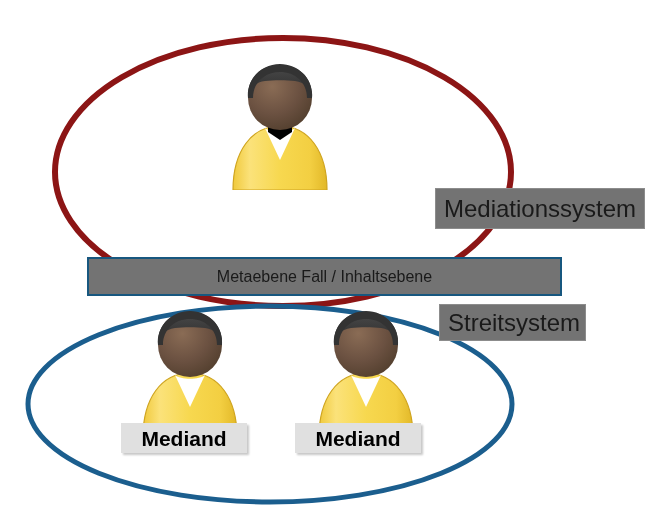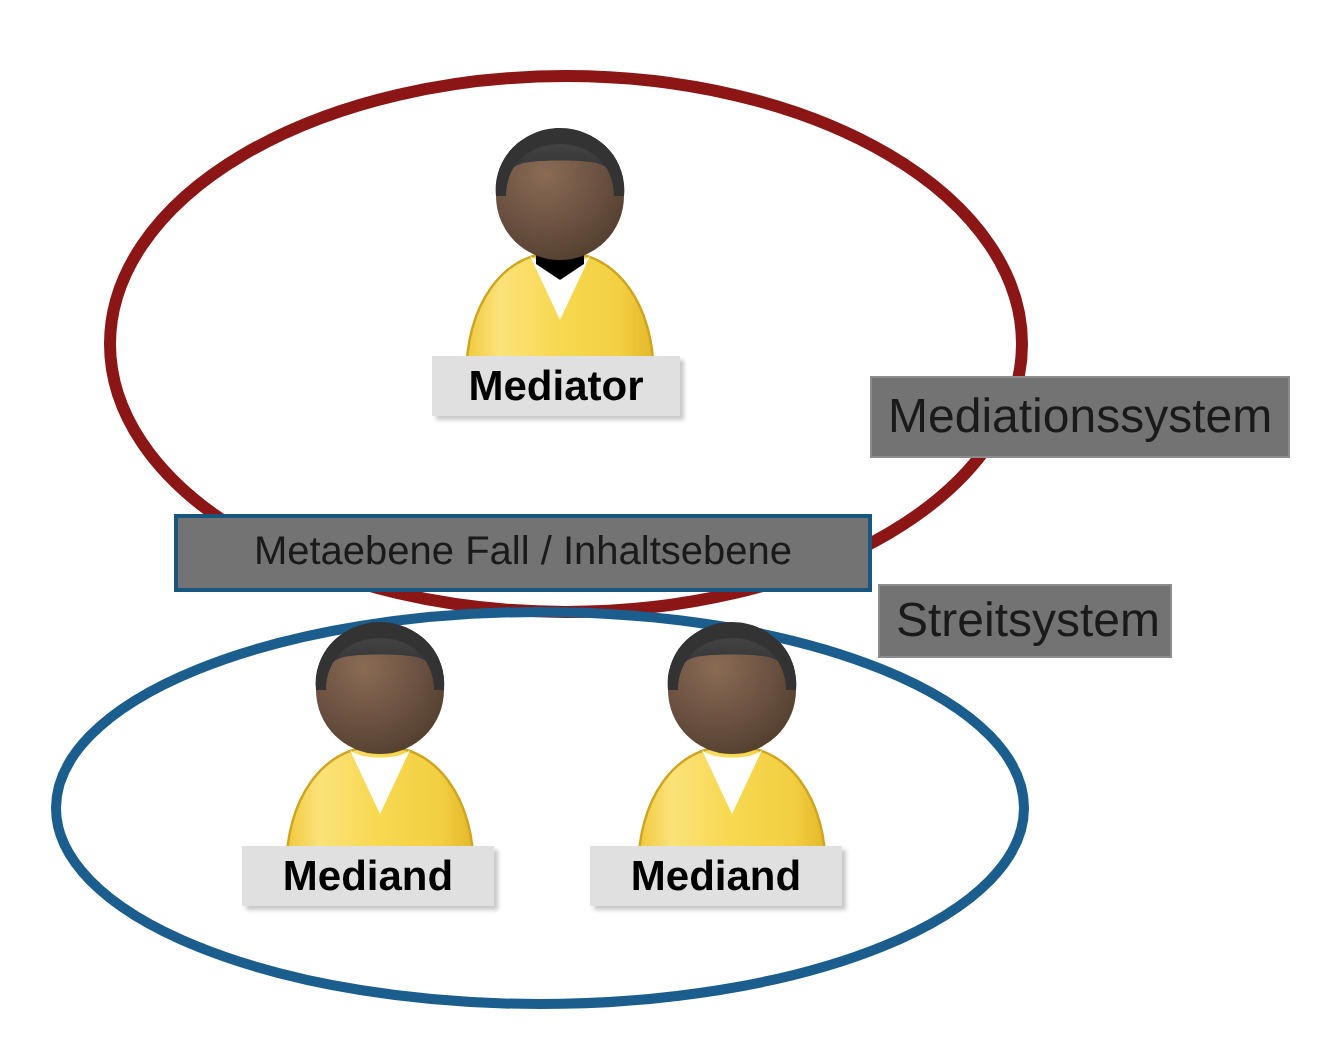--- a/index.html
+++ b/index.html
@@ -107,23 +107,20 @@
 
       <path d="M47 62 L71 62 L71 72 L59 80 L47 72 Z" fill="#5e4staging"></path>
 
       <circle cx="59" cy="38" r="32" fill="url(#faceA)"></circle>
 
       <path d="M27 36 C27 16 41 5 59 5 C77 5 91 16 91 36 C91 30 84 22 74 21 C66 20 52 20 44 21 C34 22 27 30 27 36 Z" fill="url(#hairA)"></path>
       <path d="M27 38 C25 20 40 4 59 4 C78 4 93 20 91 38 L86 38 C86 22 74 12 59 12 C44 12 32 22 32 38 Z" fill="#333333"></path>
     </svg>
   </div>
 
-  <div class="name-badge" style="left:216px; top:178px; width:124px; height:30px; font-size:21px;">
-    <span>Mediator</span>
-  </div>
 
   <div class="person" style="left:131px; top:307px;">
     <svg viewBox="0 0 118 130" xmlns="http://www.w3.org/2000/svg">
       <defs>
         <linearGradient id="shirtB" x1="0" y1="0" x2="1" y2="0">
           <stop offset="0%" stop-color="#f0c93c"></stop>
           <stop offset="18%" stop-color="#fbe27a"></stop>
           <stop offset="50%" stop-color="#f7d84f"></stop>
           <stop offset="82%" stop-color="#f3cf42"></stop>
           <stop offset="100%" stop-color="#e2b828"></stop>
@@ -175,25 +172,25 @@
       <circle cx="59" cy="38" r="32" fill="url(#faceC)"></circle>
       <path d="M27 36 C27 16 41 5 59 5 C77 5 91 16 91 36 C91 30 84 22 74 21 C66 20 52 20 44 21 C34 22 27 30 27 36 Z" fill="url(#hairC)"></path>
       <path d="M27 38 C25 20 40 4 59 4 C78 4 93 20 91 38 L86 38 C86 22 74 12 59 12 C44 12 32 22 32 38 Z" fill="#333333"></path>
     </svg>
   </div>
 
   <div class="name-badge" style="left:295px; top:423px; width:126px; height:30px; font-size:21px;">
     <span>Mediand</span>
   </div>
 
-  <div class="label-box label-blue" style="left:87px; top:257px; width:349px; height:39px; font-size:20px;">
+  <div class="label-box label-blue" style="left:87px; top:257px; width:475px; height:39px; font-size:16px;">
     <span>Metaebene Fall / Inhaltsebene</span>
   </div>
 
   <div class="label-box label-gray" style="left:435px; top:188px; width:210px; height:41px; font-size:24px; padding-left:8px;">
     <span>Mediationssystem</span>
   </div>
 
-  <div class="label-box label-gray" style="left:439px; top:292px; width:147px; height:37px; font-size:24px; padding-left:8px;">
+  <div class="label-box label-gray" style="left:439px; top:304px; width:147px; height:37px; font-size:24px; padding-left:8px;">
     <span>Streitsystem</span>
   </div>
 
 </div>
 
 </body></html>

